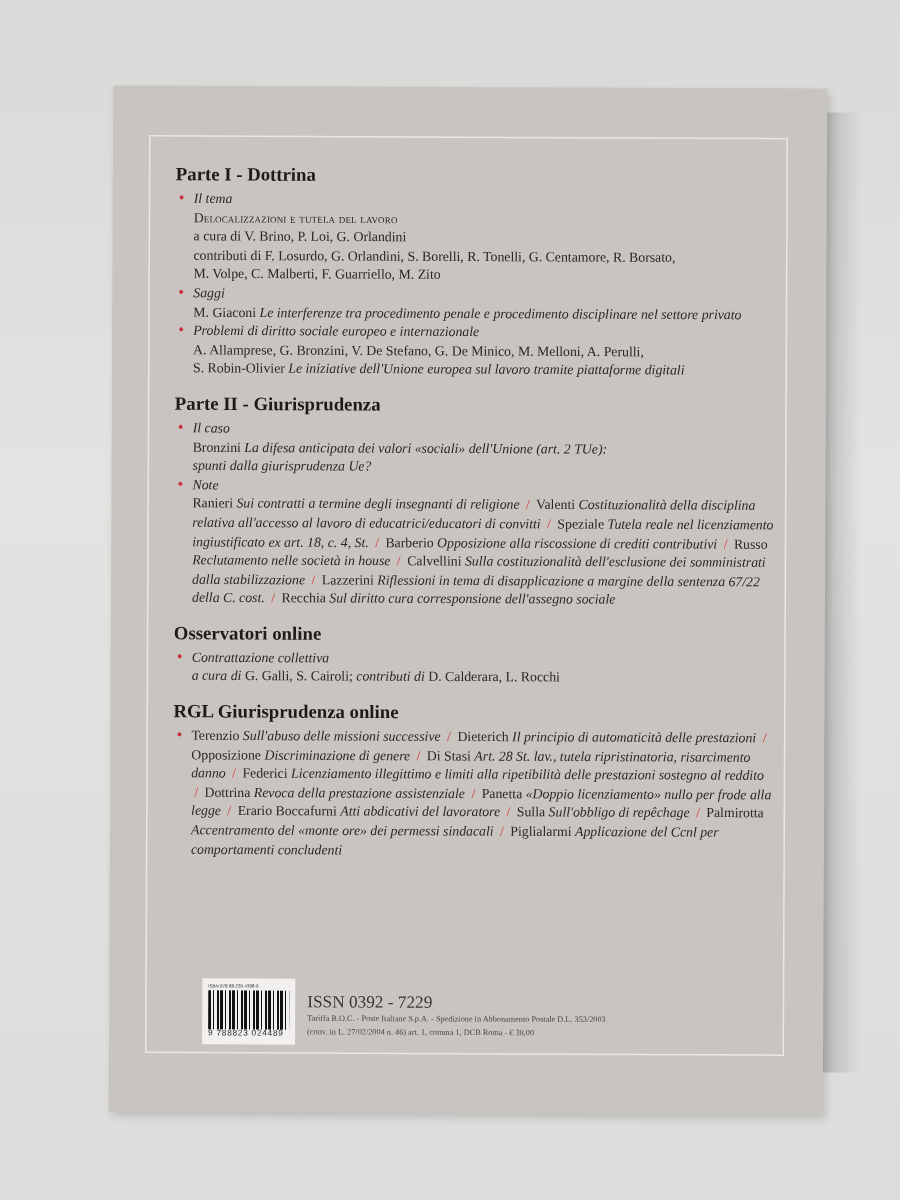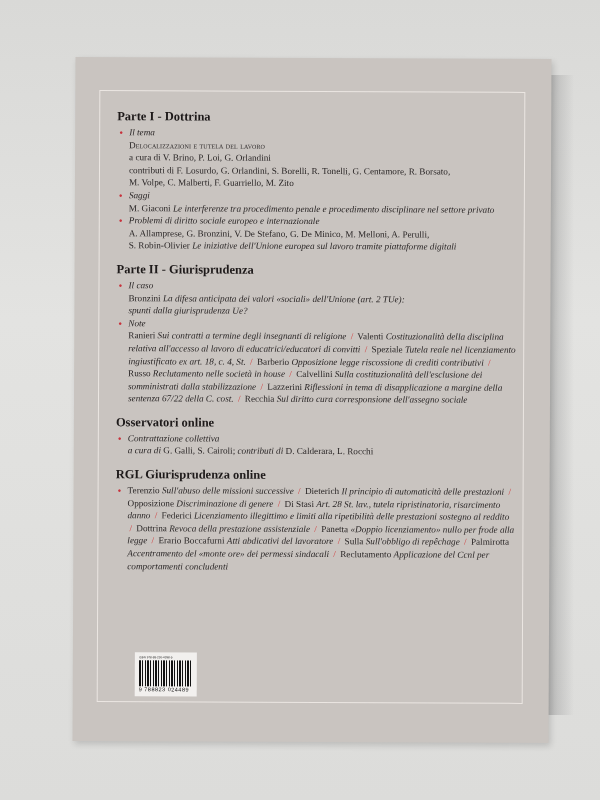--- a/index.html
+++ b/index.html
@@ -119,21 +119,21 @@
           <span>Ranieri</span>
           <span class="it">Sui contratti a termine degli insegnanti di religione</span>
           <span class="sep">/</span>
           <span>Valenti</span>
           <span class="it">Costituzionalità della disciplina relativa all'accesso al lavoro di educatrici/educatori di convitti</span>
           <span class="sep">/</span>
           <span>Speziale</span>
           <span class="it">Tutela reale nel licenziamento ingiustificato ex art. 18, c. 4, St.</span>
           <span class="sep">/</span>
           <span>Barberio</span>
-          <span class="it">Opposizione legge riscossione di crediti contributivi</span>
+          <span class="it">Opposizione alla riscossione di crediti contributivi</span>
           <span class="sep">/</span>
           <span>Russo</span>
           <span class="it">Reclutamento nelle società in house</span>
           <span class="sep">/</span>
           <span>Calvellini</span>
           <span class="it">Sulla costituzionalità dell'esclusione dei somministrati dalla stabilizzazione</span>
           <span class="sep">/</span>
           <span>Lazzerini</span>
           <span class="it">Riflessioni in tema di disapplicazione a margine della sentenza 67/22 della C. cost.</span>
           <span class="sep">/</span>
@@ -184,26 +184,31 @@
         <span class="sep">/</span>
         <span>Erario Boccafurni</span>
         <span class="it">Atti abdicativi del lavoratore</span>
         <span class="sep">/</span>
         <span>Sulla</span>
         <span class="it">Sull'obbligo di repêchage</span>
         <span class="sep">/</span>
         <span>Palmirotta</span>
         <span class="it">Accentramento del «monte ore» dei permessi sindacali</span>
         <span class="sep">/</span>
-        <span>Reclutamento</span>
+        <span>Piglialarmi</span>
         <span class="it">Applicazione del Ccnl per comportamenti concludenti</span>
       </div>
     </div>
   </div>
 
   <div class="bottom">
     <div class="barcode">
       <div class="barcode-top">ISBN 978-88-230-4398-9</div>
       <div class="bars"></div>
       <div class="barcode-num">9 788823 024489</div>
     </div>
+    <div class="issn">
+      <div class="issn-title">ISSN 0392 - 7229</div>
+      <div class="issn-small">Tariffa R.O.C. - Poste Italiane S.p.A. - Spedizione in Abbonamento Postale D.L. 353/2003</div>
+      <div class="issn-small">(conv. in L. 27/02/2004 n. 46) art. 1, comma 1, DCB Roma - € 38,00</div>
+    </div>
   </div>
 </div>
 
 </body></html>

